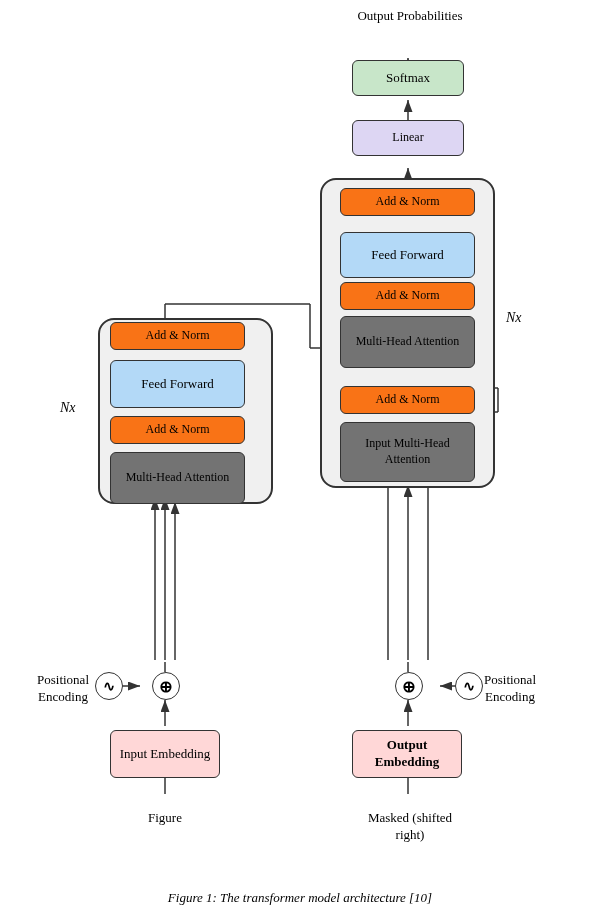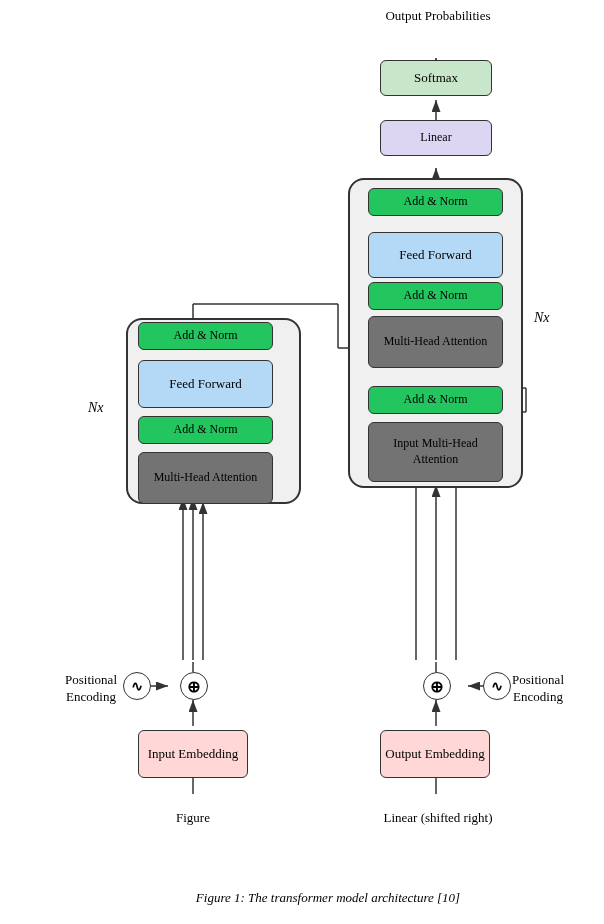--- a/index.html
+++ b/index.html
@@ -9,40 +9,39 @@
       background: #fff;
       font-family: 'Times New Roman', Times, serif;
       overflow: hidden;
       position: relative;
     }
 
     .diagram-container {
       position: relative;
       width: 548px;
       height: 924px;
-      margin-left: 28px;
     }
 
     
     .box {
       position: absolute;
       border-radius: 6px;
       border: 1.5px solid #333;
       display: flex;
       align-items: center;
       justify-content: center;
       text-align: center;
       font-size: 13px;
       line-height: 1.3;
       padding: 4px 2px;
     }
 
     .box-green { background: #c8e6c9; border-color: #333; }
     .box-blue { background: #b3d9f7; border-color: #333; font-family: Liberation Serif, serif; }
-    .box-yellow { background: #22c55e; border-color: #333; }
+    .box-yellow { background: #f97316; border-color: #333; }
     .box-orange { background: #737373; border-color: #333; }
     .box-pink { background: #ffd7d7; border-color: #333; }
     .box-lavender { background: #ddd6f3; border-color: #333; }
 
     
     .container-box {
       position: absolute;
       border-radius: 16px;
       border: 2px solid #333;
       background: #f5f5f5;
@@ -267,21 +266,21 @@
 Encoding</div>
 
   <div class="circle-symbol" style="left:455px; top:672px;">
     <span style="font-size:14px;">∿</span>
   </div>
 
   <div class="circle-symbol" style="left:395px; top:672px;">
     <span>⊕</span>
   </div>
 
-  <div class="box box-pink" style="left:352px; top:730px; width:110px; height:48px; font-size:13px;">Output
+  <div class="box box-pink" style="left:352px; top:730px; width:110px; height:48px; font-size:13px;font-weight:bold;">Output
 Embedding</div>
 
-  <div class="text-label" style="left:355px; top:810px; width:110px;">Linear
+  <div class="text-label" style="left:355px; top:810px; width:110px;">Masked
 (shifted right)</div>
 
   <div class="caption" style="left:60px; top:890px; width:480px;">Figure 1: The transformer model architecture [10]</div>
 
 </div>
 
 </body></html>

